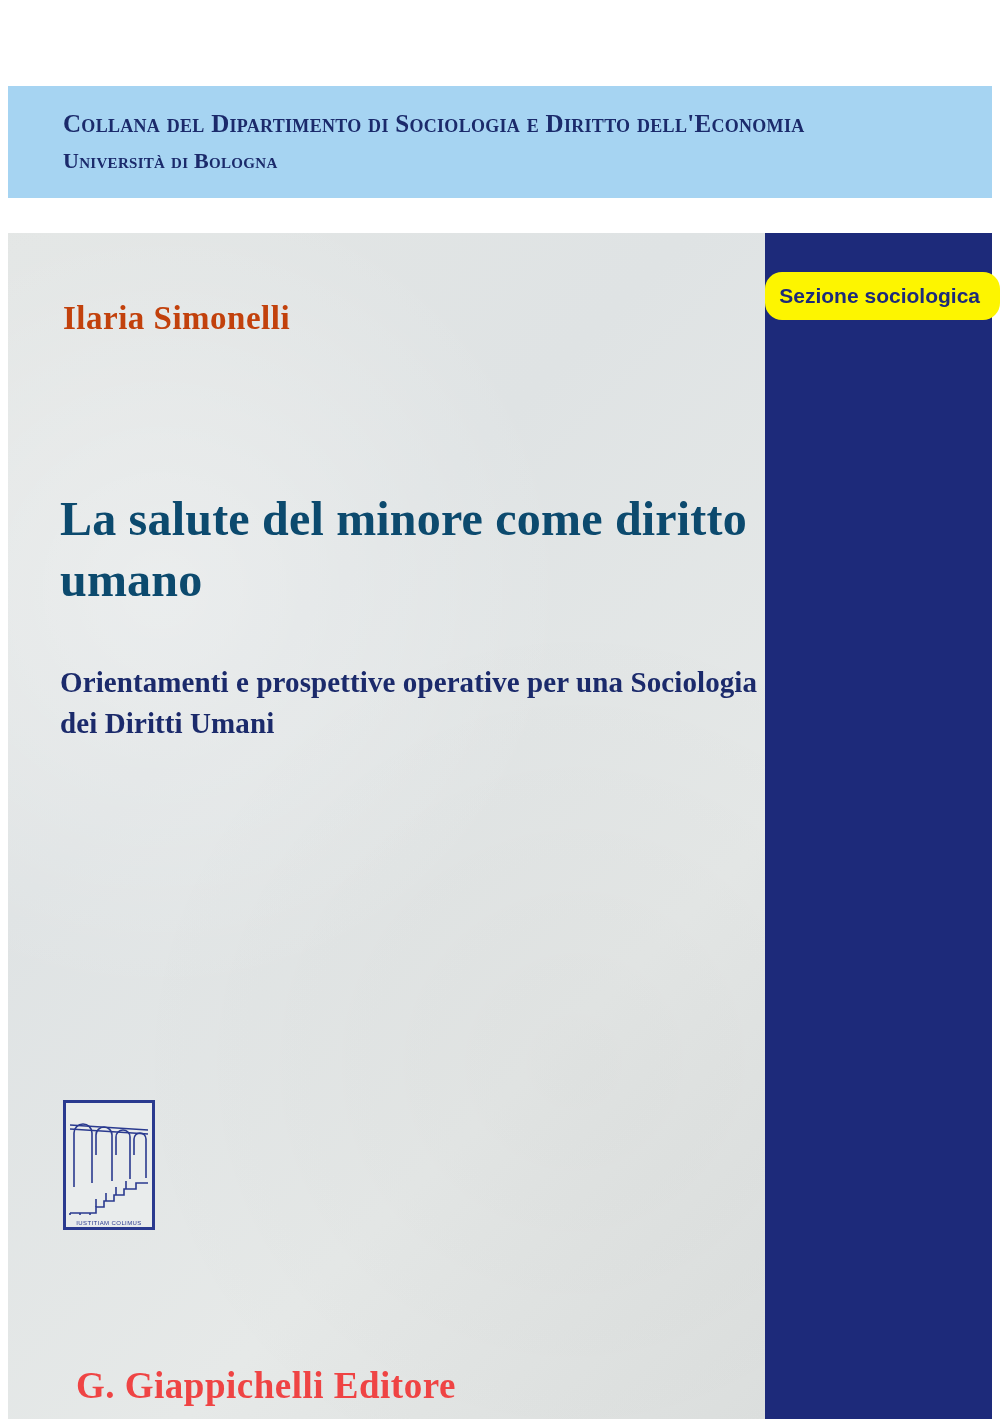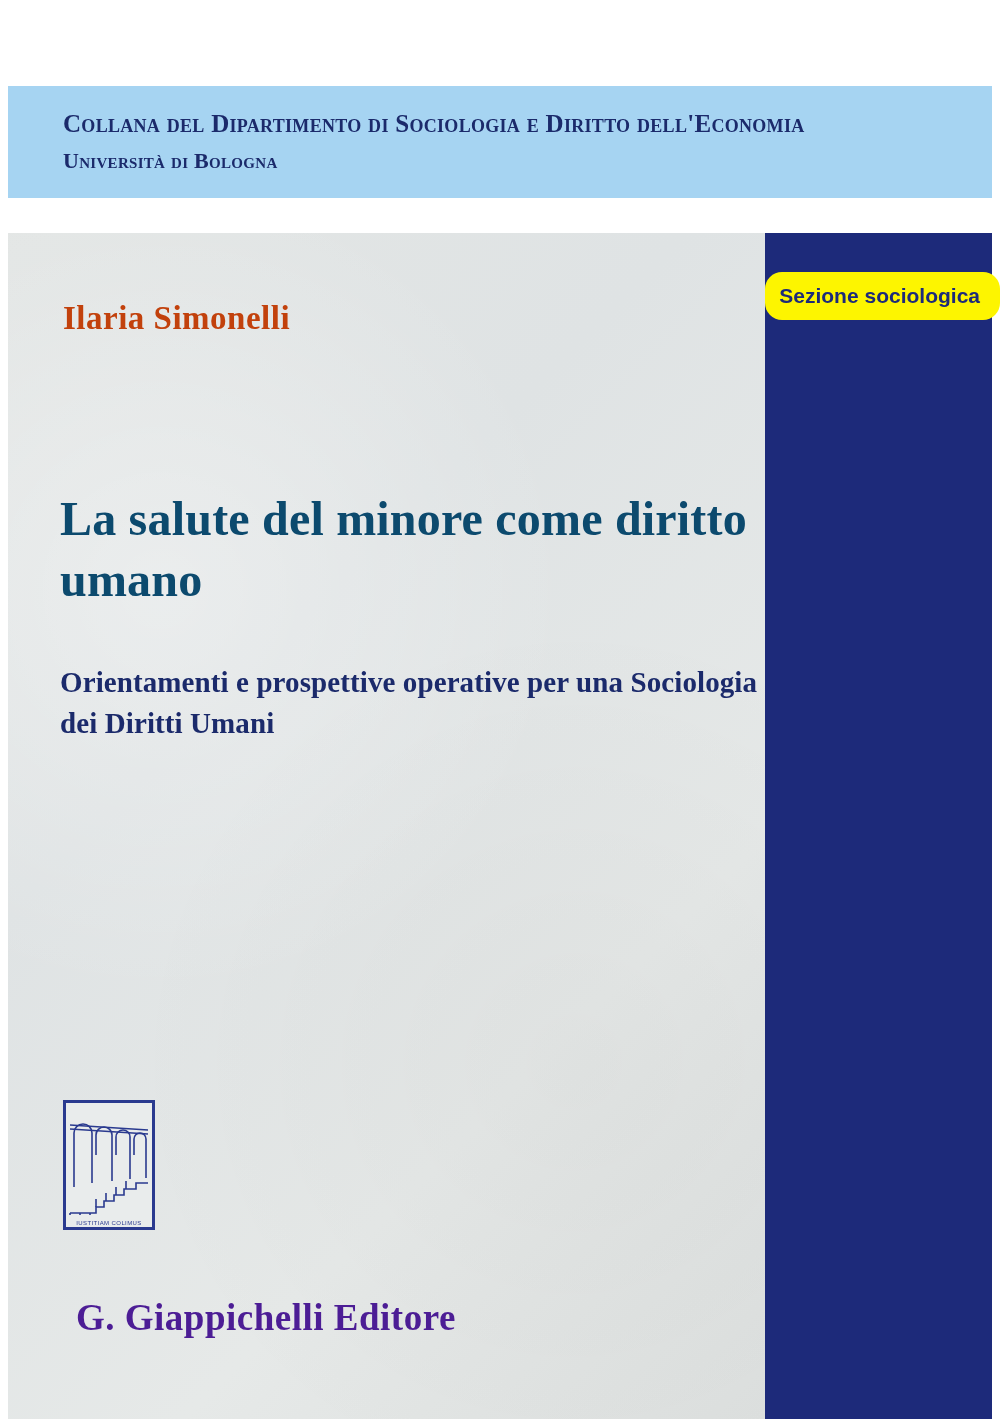--- a/index.html
+++ b/index.html
@@ -174,22 +174,22 @@
     letter-spacing: 0.4px;
     color: #2a3a8f;
     background: #e9ecec;
     padding: 1px 0;
   }
 
   
   .publisher {
     position: absolute;
     left: 68px;
-    top: 1288px;
-    color: #4c1d95;
+    top: 1356px;
+    color: #ef4444;
     font-family: "Liberation Serif", serif;
     font-weight: bold;
     font-size: 37px;
     letter-spacing: 0.5px;
     white-space: nowrap;
   }
 
   
   .texture {
     position: absolute;

